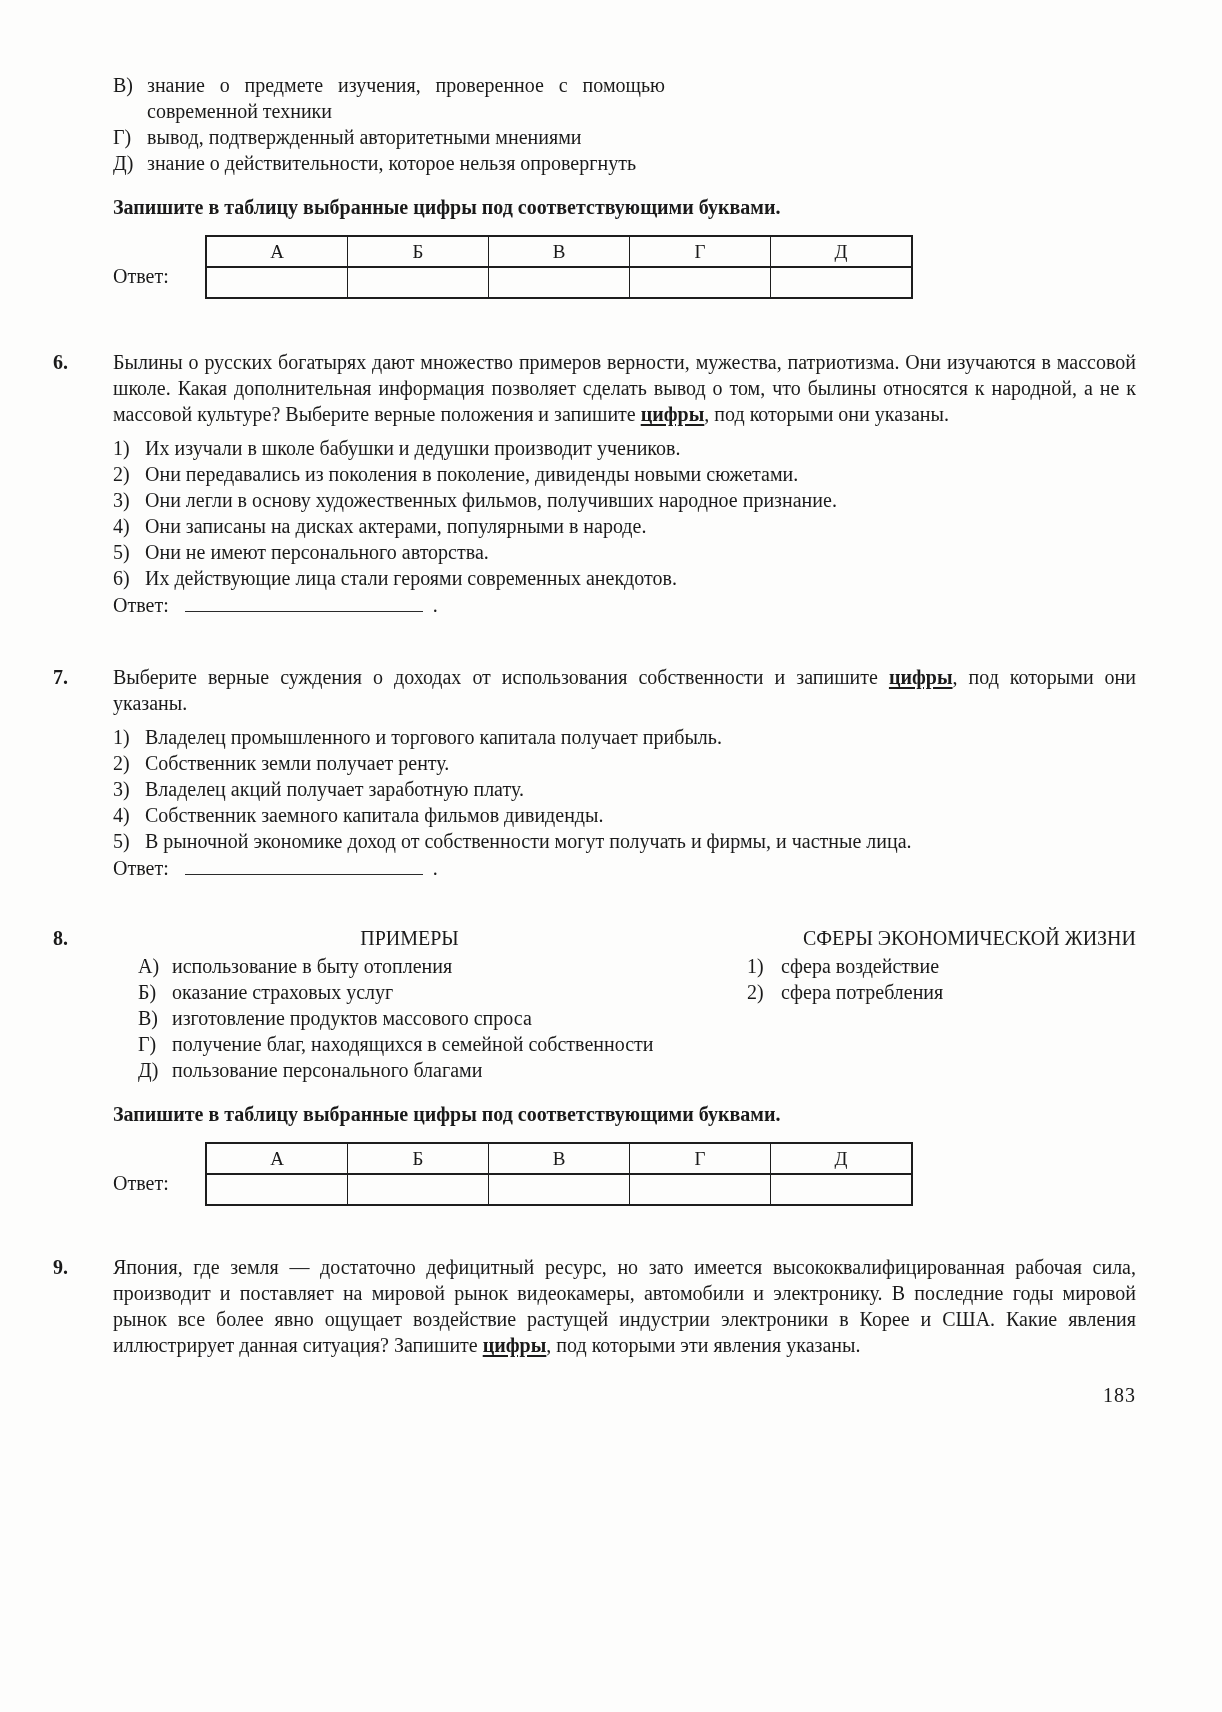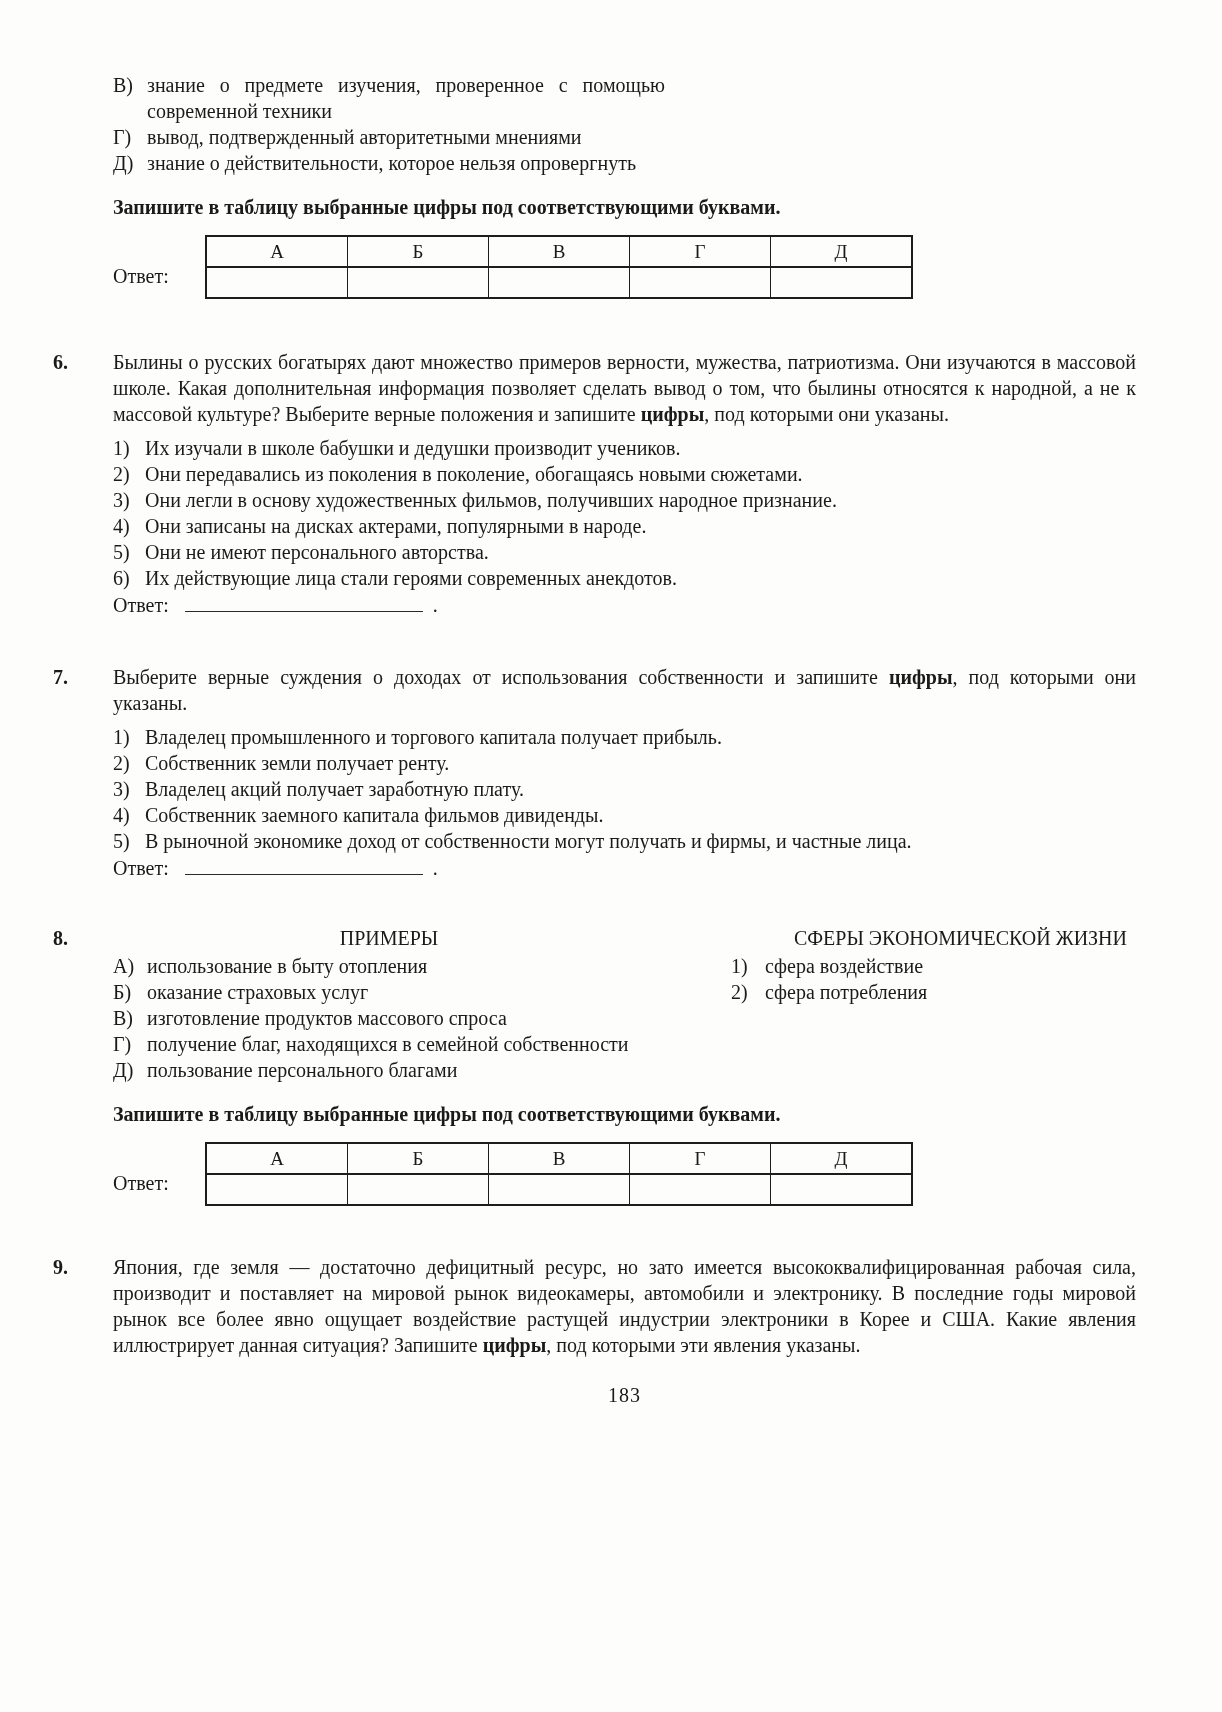--- a/index.html
+++ b/index.html
@@ -12,21 +12,21 @@
     line-height:26px;
     overflow:hidden;
   }
   .page{position:relative;width:1222px;height:1712px;}
   .content{padding:72px 86px 0 113px;}
 
   .question{position:relative;text-align:justify;}
   .qnum{position:absolute;left:-60px;top:0;font-weight:bold;}
 
   .stmt{margin:0;text-align:justify;}
-  .u-word{font-weight:bold;text-decoration-thickness:2px;text-underline-offset:3px;}
+  .u-word{font-weight:bold;text-decoration:underline;text-decoration-thickness:2px;text-underline-offset:3px;}
 
   .opt-row{display:flex;}
   .opt-label{flex:0 0 34px;}
   .opt-text{flex:1;text-align:justify;}
 
   .intro-block{width:552px;}
 
   .options{margin-top:8px;}
   .options .opt-label{flex:0 0 32px;}
 
@@ -45,32 +45,32 @@
 
   .answer-line{margin-top:1px;}
   .blank{
     display:inline-block;width:238px;height:0.9em;
     border-bottom:1.8px solid #2a2a2a;
     margin-left:16px;vertical-align:baseline;
   }
   .answer-line .period{margin-left:10px;}
 
   .match-cols{display:flex;margin-top:12px;}
-  .match-left{width:552px;}
+  .match-left{width:552px;margin-left:25px;}
   .match-right{width:430px;margin-left:32px;}
   .col-header{text-align:center;margin:0 0 2px 0;}
   .match-right .col-header{text-align:right;}
   .match-right .opt-row{padding-left:34px;}
 
   .q6{margin-top:50px;}
   .q7{margin-top:46px;}
   .q8{margin-top:44px;}
   .q9{margin-top:48px;}
 
-  .page-number{margin-top:24px;text-align:center;letter-spacing:1px;}
+  .page-number{margin-top:24px;text-align:right;letter-spacing:1px;}
 </style>
 </head>
 <body>
 
 <div class="page">
   <div class="content">
 
     <section class="intro-block">
       <div class="opt-row">
         <span class="opt-label">В)</span>
@@ -113,21 +113,21 @@
     <section class="question q6">
       <span class="qnum">6.</span>
       <p class="stmt"><span>Былины о русских богатырях дают множество примеров верности, мужества, патриотизма. Они изучаются в массовой школе. Какая дополнительная информация позволяет сделать вывод о том, что былины относятся к народной, а не к массовой культуре? Выберите верные положения и запишите </span><span class="u-word">цифры</span><span>, под которыми они указаны.</span></p>
       <div class="options">
         <div class="opt-row">
             <span class="opt-label">1)</span>
             <span class="opt-text">Их изучали в школе бабушки и дедушки производит учеников.</span>
           </div>
         <div class="opt-row">
             <span class="opt-label">2)</span>
-            <span class="opt-text">Они передавались из поколения в поколение, обогащаясь новыми сюжетами.</span>
+            <span class="opt-text">Они передавались из поколения в поколение, дивиденды новыми сюжетами.</span>
           </div>
         <div class="opt-row">
             <span class="opt-label">3)</span>
             <span class="opt-text">Они легли в основу художественных фильмов, получивших народное признание.</span>
           </div>
         <div class="opt-row">
             <span class="opt-label">4)</span>
             <span class="opt-text">Они записаны на дисках актерами, популярными в народе.</span>
           </div>
         <div class="opt-row">

